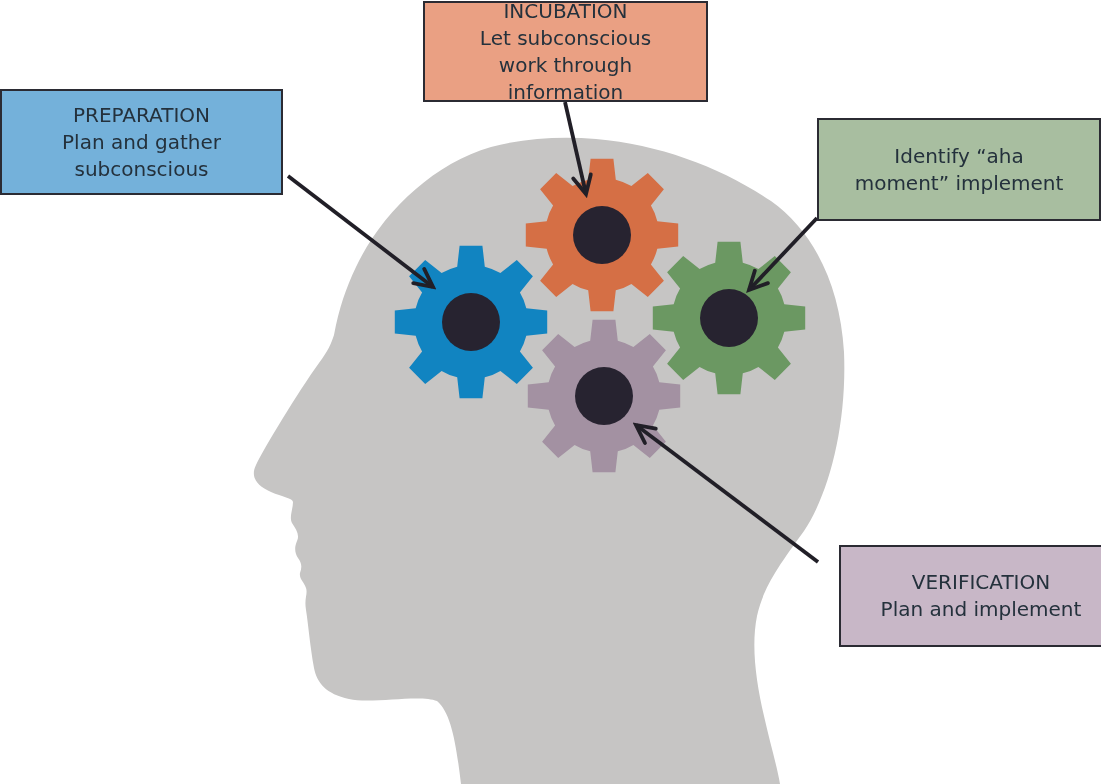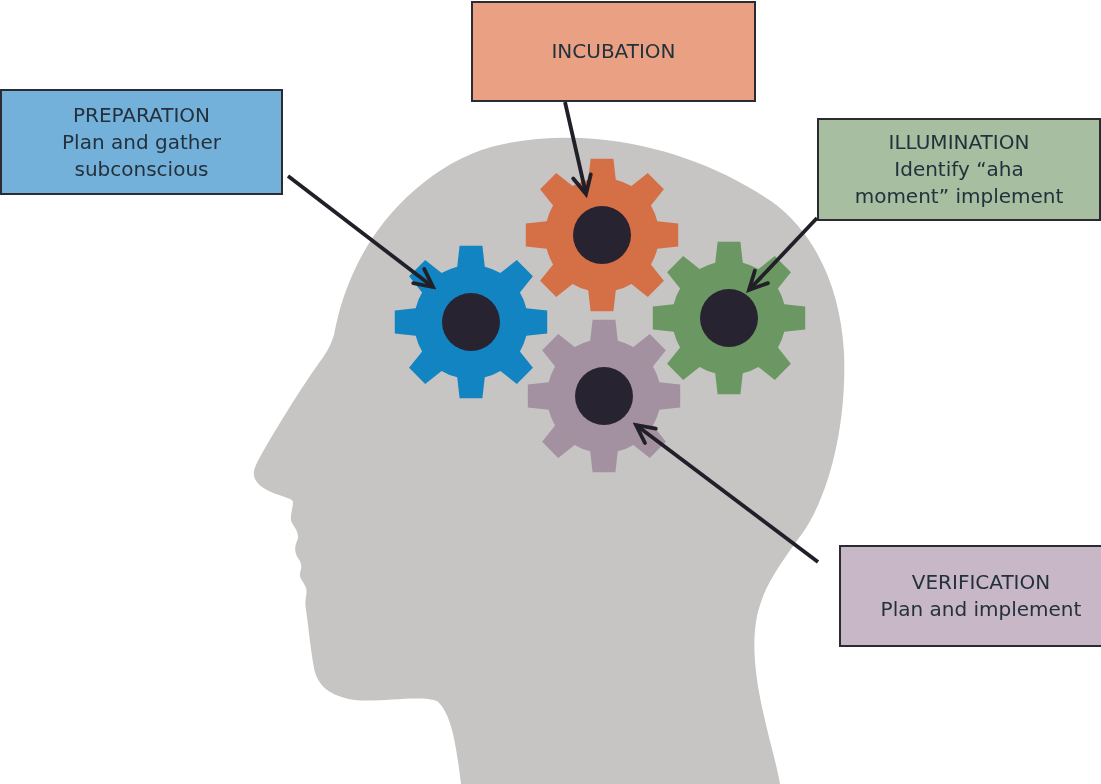--- a/index.html
+++ b/index.html
@@ -29,21 +29,21 @@
     justify-content: center;
     text-align: center;
     font-size: 20px;
     line-height: 27px;
     color: #24313c;
     padding: 4px 28px;
   }
   .stage-title { font-weight: 400; }
   .stage-desc  { font-weight: 400; }
   #box-preparation  { left: 0px;   top: 89px;  width: 283px; height: 106px; }
-  #box-incubation   { left: 423px; top: 1px;   width: 285px; height: 101px; margin-left: 48px; }
+  #box-incubation   { left: 423px; top: 1px;   width: 285px; height: 101px; }
   #box-illumination { left: 817px; top: 118px; width: 284px; height: 103px; }
   #box-verification { left: 817px; top: 545px; width: 284px; height: 102px; }
 </style>
 </head>
 <body>
 
 <div id="stage-canvas">
 
   <svg id="diagram-svg" viewBox="0 0 1101 784" xmlns="http://www.w3.org/2000/svg">
     <defs>
@@ -101,24 +101,24 @@
     <line x1="818" y1="562" x2="636" y2="425" stroke-width="3.8" marker-end="url(#arrowhead)" stroke="#211f27"></line>
   </svg>
 
   <div class="stage-box" id="box-preparation" style="background: rgb(116, 177, 218);">
     <div class="stage-title">PREPARATION</div>
     <div class="stage-desc">Plan and gather subconscious</div>
   </div>
 
   <div class="stage-box" id="box-incubation" style="background: rgb(234, 160, 131);">
     <div class="stage-title">INCUBATION</div>
+    <div class="stage-desc">Let subconscious work through information</div>
   </div>
 
   <div class="stage-box" id="box-illumination" style="background: rgb(168, 190, 160);">
-    <div class="stage-title">ILLUMINATION</div>
     <div class="stage-desc">Identify “aha moment” implement</div>
   </div>
 
   <div class="stage-box" id="box-verification" style="background: rgb(200, 183, 199); margin-left: 22px;">
     <div class="stage-title">VERIFICATION</div>
     <div class="stage-desc">Plan and implement</div>
   </div>
 
 </div>
 

